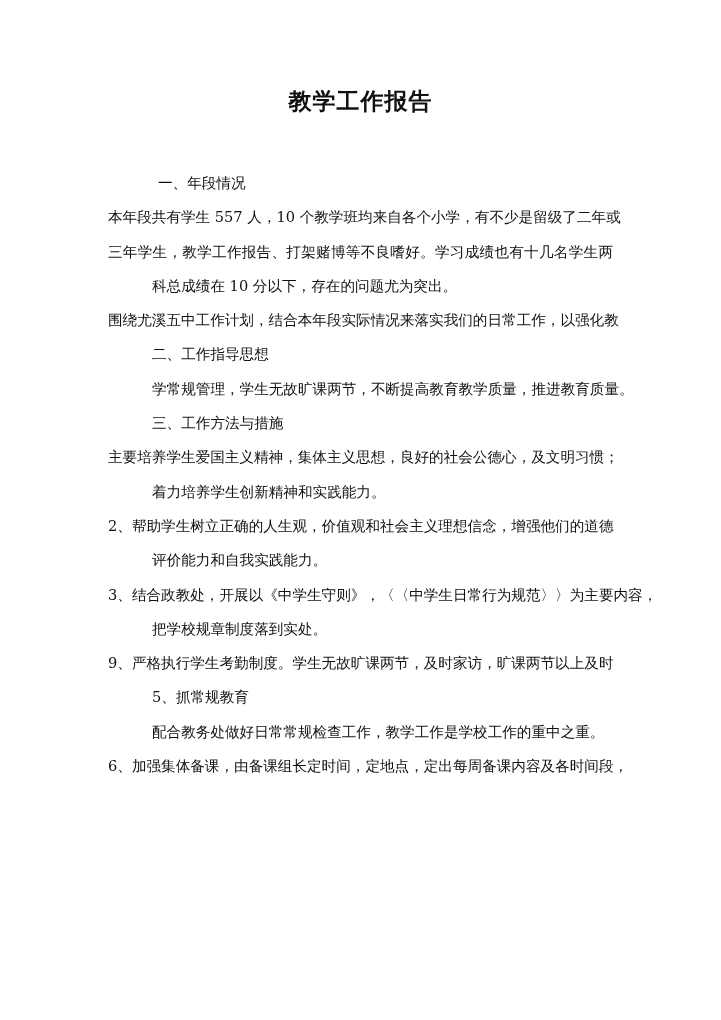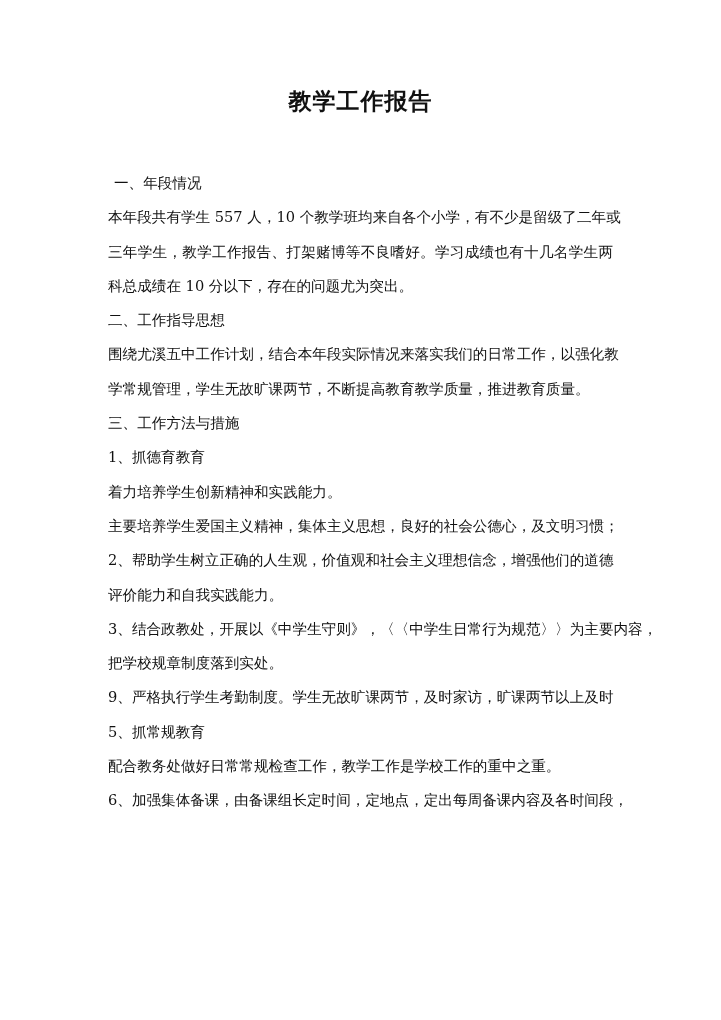--- a/index.html
+++ b/index.html
@@ -3,40 +3,39 @@
 <meta charset="utf-8">
 <style>
   html, body { margin: 0; padding: 0; background: #ffffff; }
   body { width: 721px; height: 1020px; position: relative; overflow: hidden;
          font-family: "DejaVu Serif", "Liberation Serif", serif; color: #111; }
   .title { position: absolute; top: 86px; left: 0; width: 721px; text-align: center;
            font-size: 23px; font-weight: bold; letter-spacing: 1px; }
   .body { position: absolute; top: 172px; left: 108px; width: 505px; }
   .line { height: 34.3px; line-height: 22px; font-size: 14.6px; white-space: nowrap;
           text-align: justify; text-align-last: justify; }
-  .line.last { text-align-last: left; }
+  .line.last { text-align-last: left; margin-left: 44px; }
   .line.indent1 { padding-left: 6px; }
 </style>
 </head>
 <body>
 
 <div class="title">教学工作报告</div>
 
 <div class="body">
   <div class="line last indent1">一、年段情况</div>
   <div class="line">本年段共有学生 557 人，10 个教学班均来自各个小学，有不少是留级了二年或</div>
   <div class="line">三年学生，教学工作报告、打架赌博等不良嗜好。学习成绩也有十几名学生两</div>
   <div class="line last">科总成绩在 10 分以下，存在的问题尤为突出。</div>
+  <div class="line">围绕尤溪五中工作计划，结合本年段实际情况来落实我们的日常工作，以强化教</div>
   <div class="line last">二、工作指导思想</div>
-  <div class="line">围绕尤溪五中工作计划，结合本年段实际情况来落实我们的日常工作，以强化教</div>
   <div class="line last">学常规管理，学生无故旷课两节，不断提高教育教学质量，推进教育质量。</div>
   <div class="line last">三、工作方法与措施</div>
-  <div class="line last">1、抓德育教育</div>
+  <div class="line">主要培养学生爱国主义精神，集体主义思想，良好的社会公德心，及文明习惯；</div>
   <div class="line last">着力培养学生创新精神和实践能力。</div>
-  <div class="line">主要培养学生爱国主义精神，集体主义思想，良好的社会公德心，及文明习惯；</div>
   <div class="line">2、帮助学生树立正确的人生观，价值观和社会主义理想信念，增强他们的道德</div>
   <div class="line last">评价能力和自我实践能力。</div>
   <div class="line">3、结合政教处，开展以《中学生守则》，〈〈中学生日常行为规范〉〉为主要内容，</div>
   <div class="line last">把学校规章制度落到实处。</div>
   <div class="line">9、严格执行学生考勤制度。学生无故旷课两节，及时家访，旷课两节以上及时</div>
   <div class="line last">5、抓常规教育</div>
   <div class="line last">配合教务处做好日常常规检查工作，教学工作是学校工作的重中之重。</div>
   <div class="line">6、加强集体备课，由备课组长定时间，定地点，定出每周备课内容及各时间段，</div>
 </div>
 

